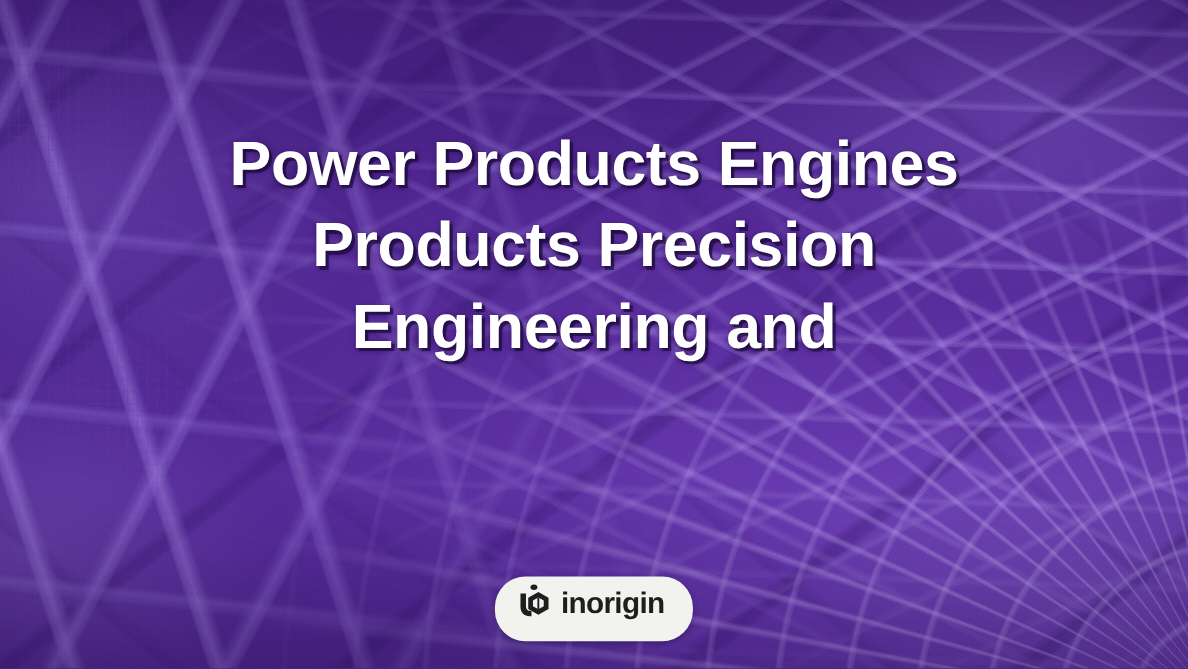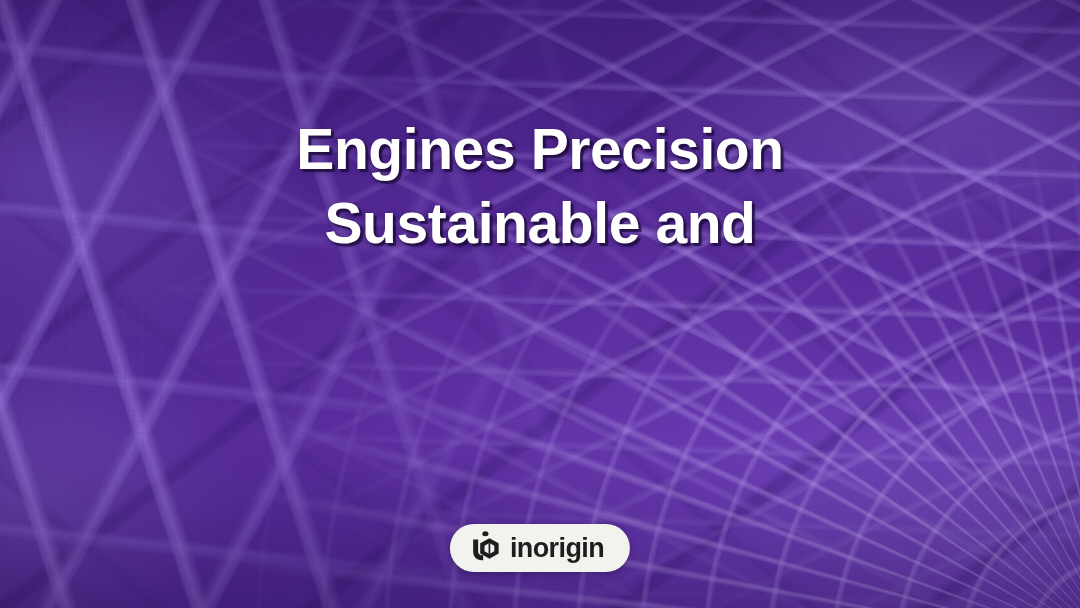--- a/index.html
+++ b/index.html
@@ -164,21 +164,21 @@
     position: absolute;
     left: 50%;
     transform: translateX(-50%);
     top: 524px;
     z-index: 6;
     display: flex;
     align-items: center;
     gap: 9px;
     background: #F2F2EF;
     border-radius: 28px;
-    padding: 7px 26px 8px 20px;
+    padding: 7px 26px 19px 20px;
     box-shadow: 0 2px 6px rgba(18,4,44,.30);
   }
   #logo-mark {
     width: 31px;
     height: 33px;
     flex: none;
     display: block;
   }
   #logo-wordmark {
     color: #1E1E1E;
@@ -198,22 +198,23 @@
   <div class="bg-layer" id="bg-tone"></div>
   <div class="bg-layer" id="bg-shadows"></div>
   <div class="bg-layer" id="bg-grid-a"></div>
   <div class="bg-layer" id="bg-grid-b"></div>
   <div class="bg-layer" id="bg-beams"></div>
   <div class="bg-layer" id="bg-mullions"></div>
   <div class="bg-layer" id="bg-vignette"></div>
   <div class="bg-layer" id="bg-grain"></div>
 
   <div id="headline">
-    <span class="line">Engines Precision</span>
-    <span class="line">Sustainable and</span>
+    <span class="line">Power Products Engines</span>
+    <span class="line">Products Precision</span>
+    <span class="line">Engineering and</span>
   </div>
 
   <div id="logo-badge">
     <svg id="logo-mark" viewBox="0 0 62 66" aria-hidden="true">
 
       <ellipse cx="31" cy="5.5" rx="6.2" ry="5" fill="#1E1E1E"></ellipse>
 
       <path d="M6.5 17 L16.5 17 L16.5 40.5 C16.5 45.4 19.6 48.6 24.4 48.6 L26.5 48.6 L26.5 58.4 L23.6 58.4 C13.2 58.4 6.5 51.6 6.5 41.2 Z" fill="#1E1E1E"></path>
 
       <path d="M39 14.4 L57.5 24.6 L57.5 45.2 L39 55.6 L20.6 45.2 L20.6 24.6 Z

